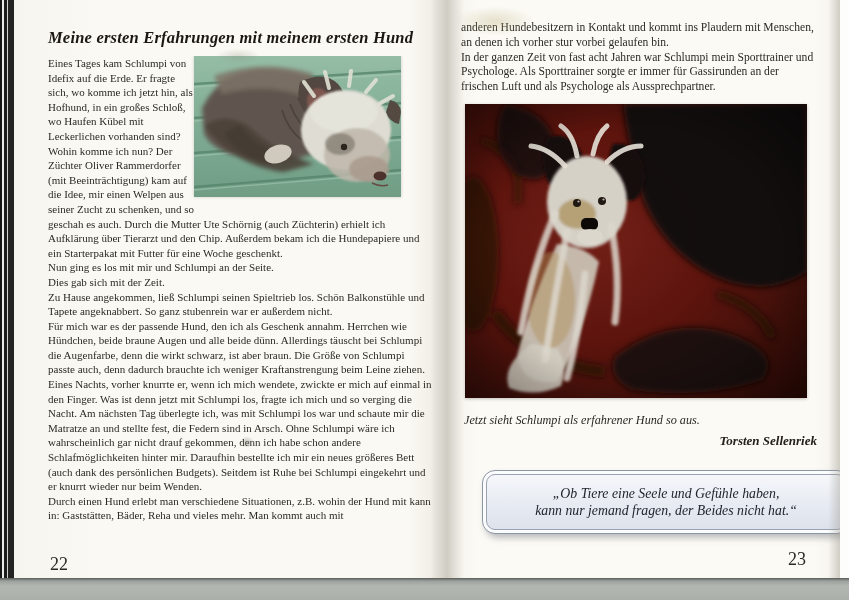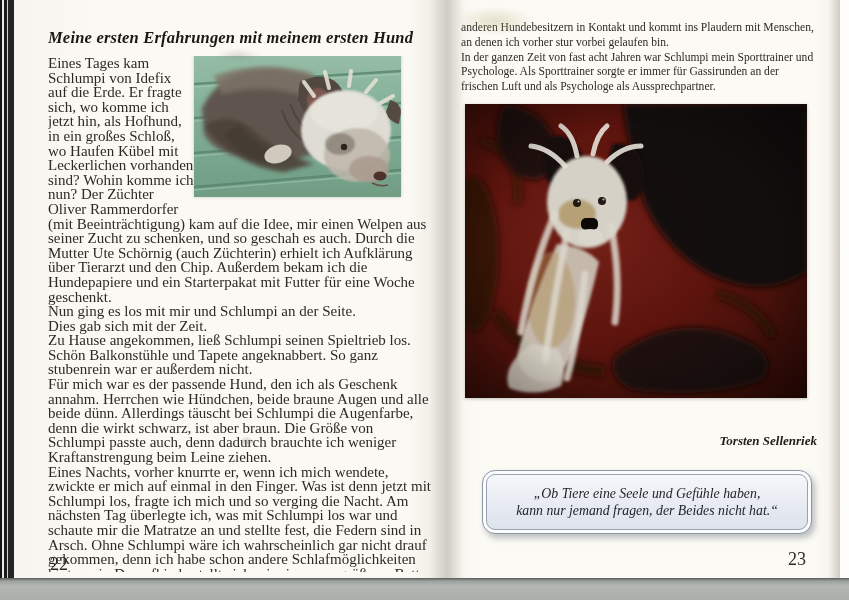--- a/index.html
+++ b/index.html
@@ -22,39 +22,39 @@
   .stain.s1{left:455px;top:6px;width:80px;height:30px;
             background:radial-gradient(ellipse at center,rgba(190,175,125,.35),rgba(190,175,125,0) 70%);}
   .stain.s2{left:215px;top:48px;width:46px;height:16px;
             background:radial-gradient(ellipse at center,rgba(140,140,130,.28),rgba(140,140,130,0) 70%);}
   .stain.s3{left:240px;top:436px;width:14px;height:12px;
             background:radial-gradient(ellipse at center,rgba(120,120,110,.4),rgba(120,120,110,0) 70%);}
   
   .title{position:absolute;left:48px;top:28px;width:392px;
          font-size:16.5px;font-weight:bold;font-style:italic;color:#1b1813;letter-spacing:.2px;}
   .body-left{position:absolute;left:48px;top:56px;width:386px;height:516px;overflow:hidden;
-         font-size:15px;line-height:14.6px;color:#2c2a25;text-align:left;}
+         font-size:11px;line-height:14.6px;color:#2c2a25;text-align:left;}
   .body-left p{margin:0;}
   .photo-float{float:right;width:240px;height:153px;}
   .photo-float svg{display:block;box-shadow:0 0 3px rgba(60,60,50,.25);}
   .pagenum{position:absolute;font-size:18px;color:#2c2a25;font-family:Liberation Serif, serif;}
   .pn-left{left:50px;top:554px;}
   .pn-right{left:788px;top:549px;}
   
   .body-right{position:absolute;left:461px;top:21px;width:358px;
          font-size:11.6px;line-height:14.8px;color:#2c2a25;}
   .body-right p{margin:0;}
   .big-photo{position:absolute;left:465px;top:104px;width:342px;height:294px;}
   .big-photo svg{display:block;box-shadow:0 1px 3px rgba(60,55,45,.3);}
   .caption{position:absolute;left:464px;top:413px;width:330px;
          font-size:12.2px;font-style:italic;color:#2b2923;}
   .author{position:absolute;left:600px;top:433px;width:217px;text-align:right;
          font-size:13px;font-weight:bold;font-style:italic;color:#232119;}
   
-  .quote-outer{position:absolute;left:482px;top:470px;width:330px;height:64px;box-sizing:border-box;
+  .quote-outer{position:absolute;left:482px;top:470px;width:368px;height:64px;box-sizing:border-box;
          border:1px solid #8d96a5;border-radius:13px;padding:3px;
          background:#fbfcfd;box-shadow:3px 4px 6px rgba(110,115,125,.45);}
   .quote-inner{width:100%;height:100%;box-sizing:border-box;border:1px solid #9aa2b0;border-radius:9px;
          background:linear-gradient(180deg,#f5f7fa 0%,#e7ebf2 55%,#dde2ec 100%);
          display:flex;flex-direction:column;justify-content:center;padding:4px 10px;}
   .quote-line{text-align:center;font-style:italic;font-size:13.8px;line-height:17px;color:#21242c;}
   .quote-attr{text-align:right;padding-right:26px;font-size:12.3px;font-weight:bold;font-style:italic;color:#23262e;margin-top:2px;}
 </style>
 </head>
 <body>
@@ -197,20 +197,21 @@
         <circle cx="112" cy="99" r="4" fill="#201813"></circle>
           <circle cx="137" cy="97" r="4" fill="#201813"></circle>
         <circle cx="113.5" cy="97.5" r="1.1" fill="#cfc8bd" opacity="0.9"></circle>
           <circle cx="138.5" cy="95.5" r="1.1" fill="#cfc8bd" opacity="0.9"></circle>
         <rect x="116" y="114" width="17" height="12" rx="5" fill="#0c0907"></rect>
         <ellipse cx="125" cy="133" rx="13" ry="8" fill="#dcd7cd"></ellipse>
         <rect width="342" height="294" fill="url(#gVig)"></rect>
       </svg>
     </div>
 
+    <div class="caption">Jetzt sieht Schlumpi als erfahrener Hund so aus.</div>
     <div class="author">Torsten Sellenriek</div>
 
     <div class="quote-outer">
       <div class="quote-inner">
         <div class="quote-line">„Ob Tiere eine Seele und Gefühle haben,</div>
         <div class="quote-line">kann nur jemand fragen, der Beides nicht hat.“</div>
       </div>
     </div>
 
     <div class="pagenum pn-right">23</div>

